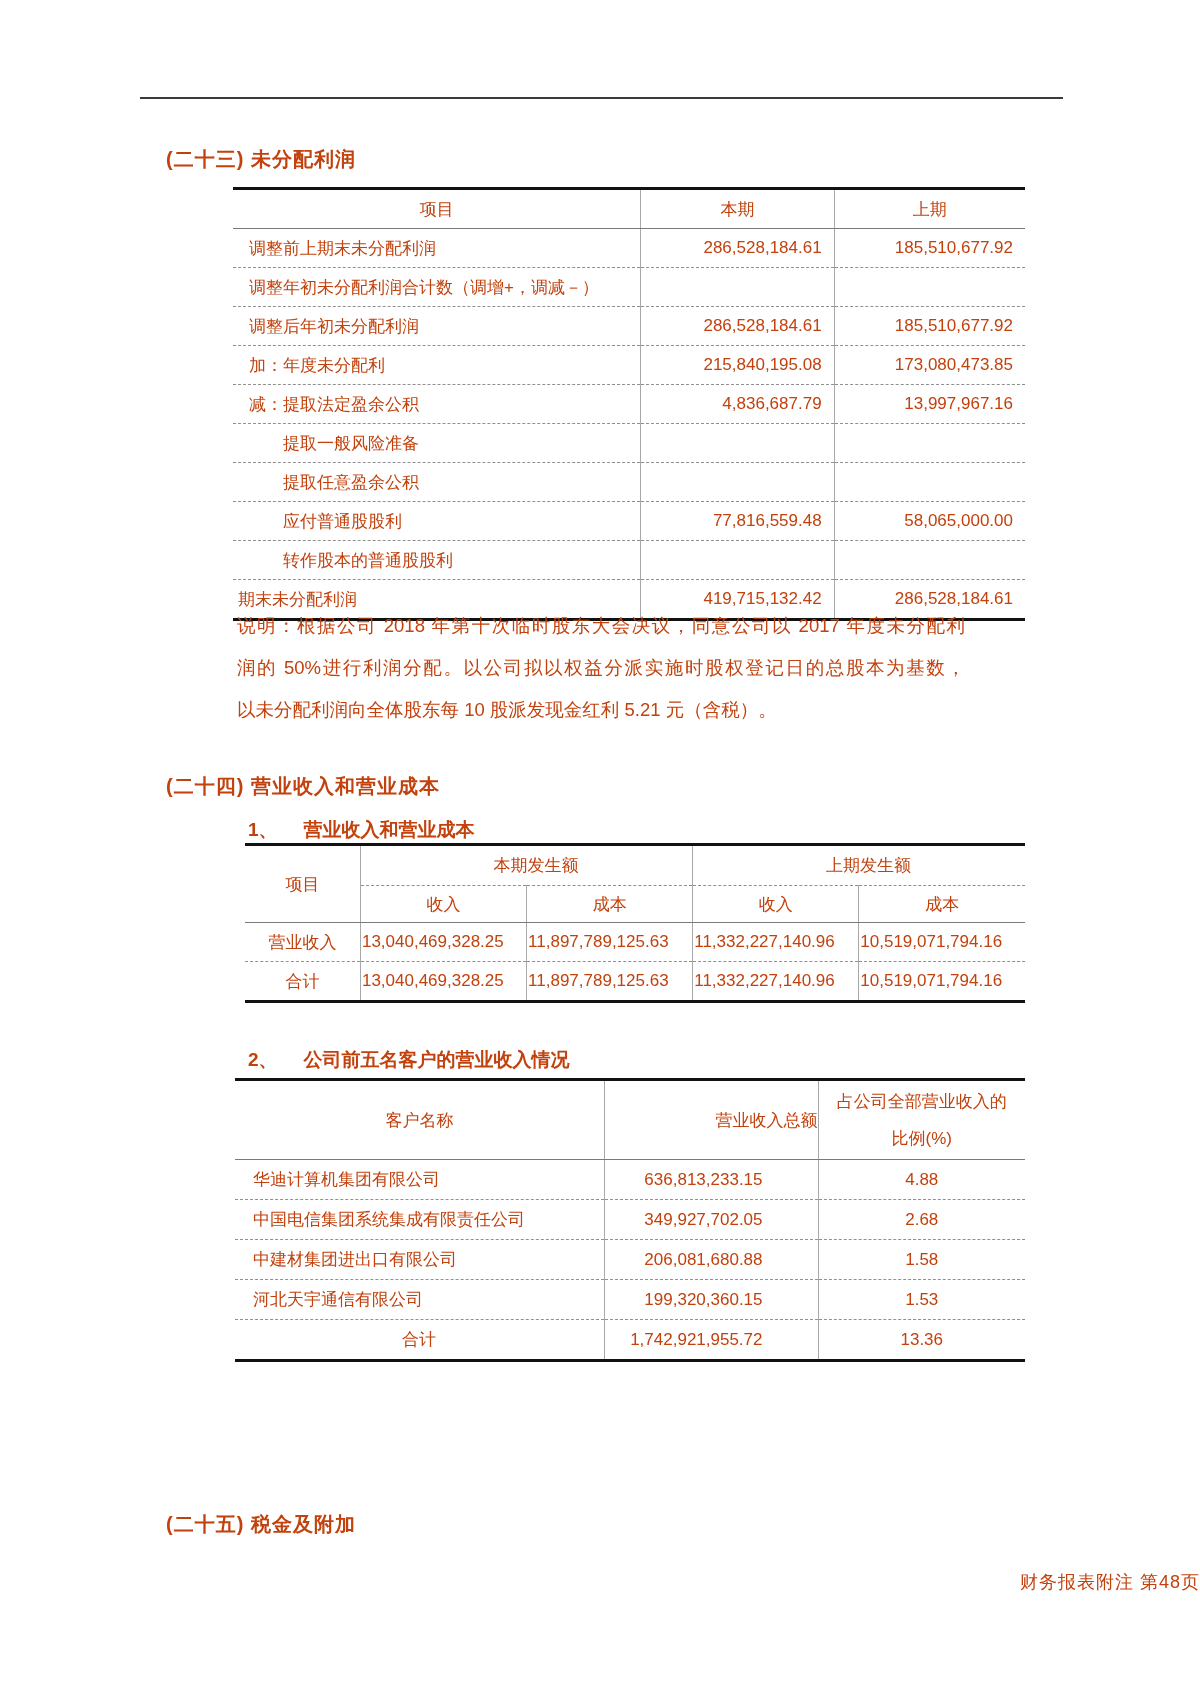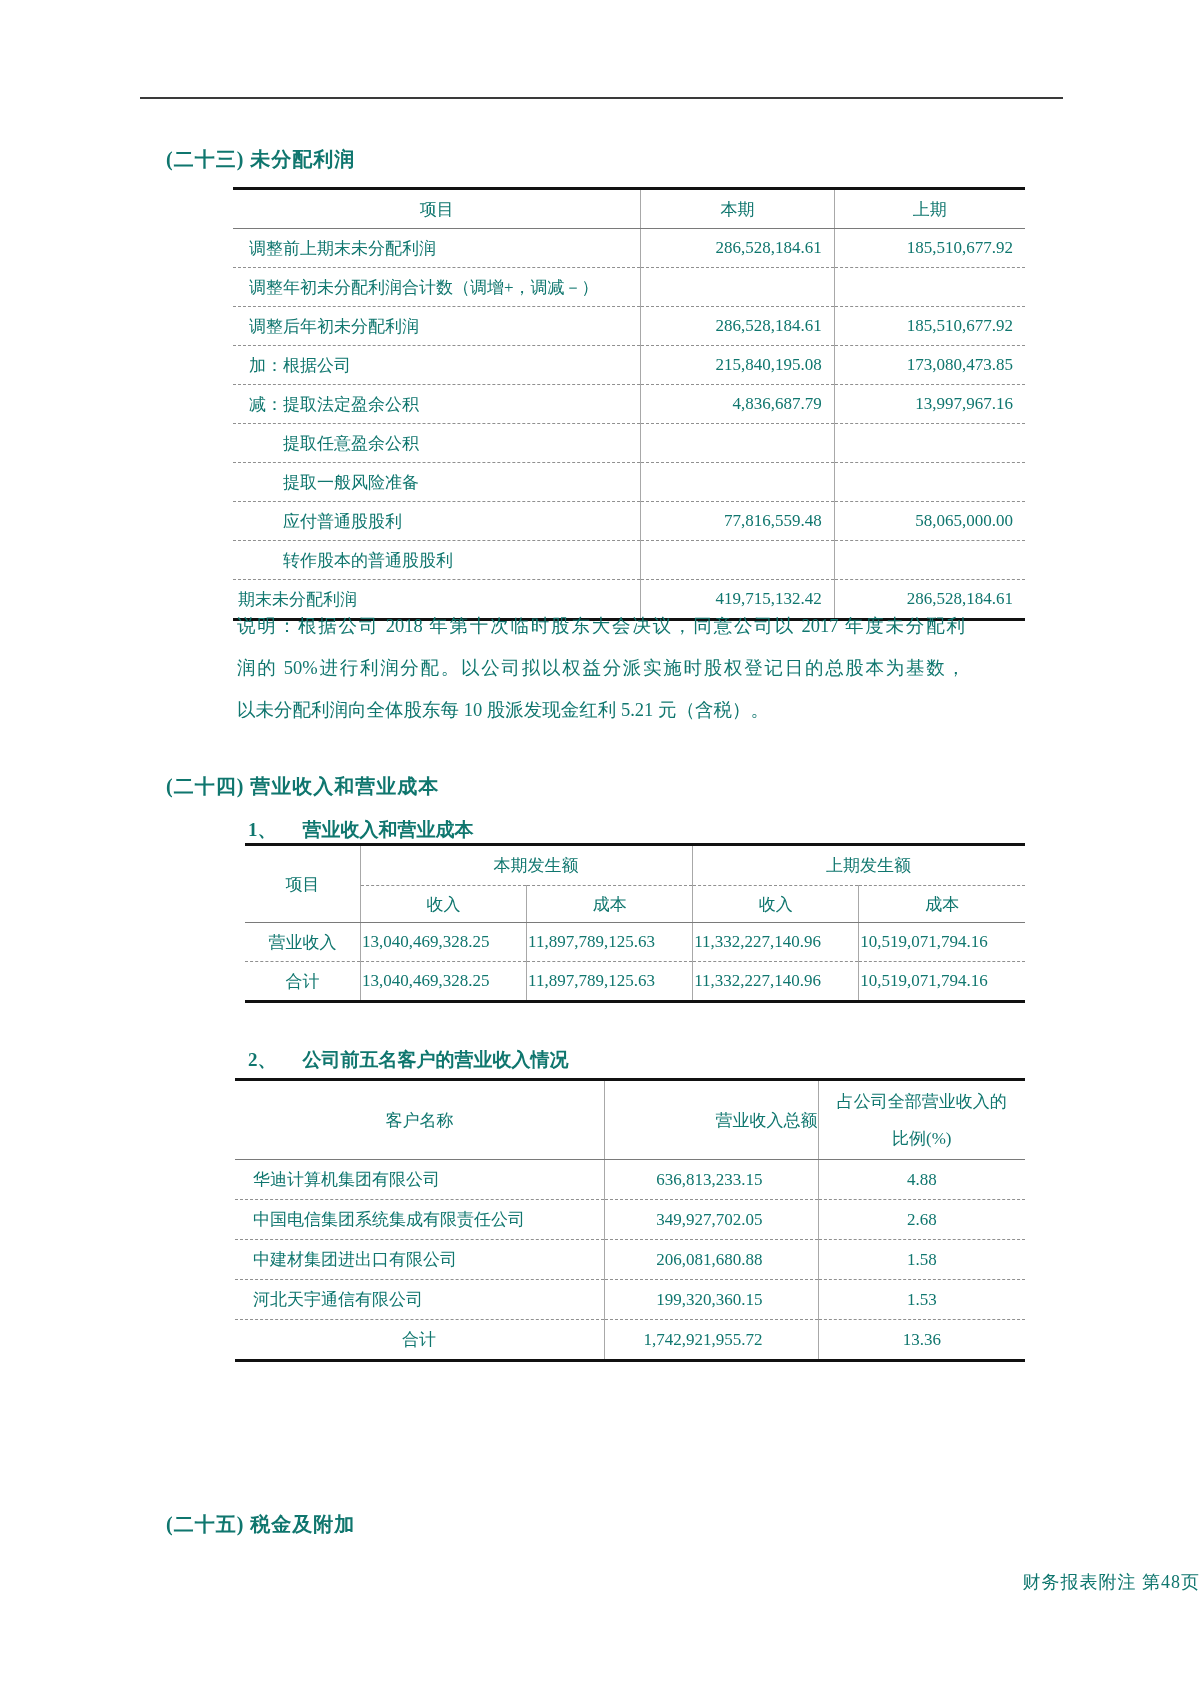--- a/index.html
+++ b/index.html
@@ -1,22 +1,22 @@
 <!DOCTYPE html>
 <html><head>
 <meta charset="utf-8">
 <style>
   html,body{margin:0;padding:0;background:#e9e9e9;}
   .page{
     position:relative;
     width:1200px;height:1696px;
     margin:0 auto;
     background:#ffffff;
-    font-family:Liberation Serif, serif;
-    color:#0f766e;
+    font-family:Liberation Sans, sans-serif;
+    color:#c2410c;
     overflow:hidden;
   }
   .toprule{position:absolute;top:97px;left:140px;width:923px;height:2px;background:#3a3a3a;}
   .sec-heading{
     position:absolute;left:166px;
     font-size:20px;font-weight:bold;letter-spacing:1px;white-space:nowrap;
   }
   #h23{top:146px;}
   #h24{top:773px;}
   #h25{top:1511px;}
@@ -115,36 +115,36 @@
         <td class="lbl">调整年初未分配利润合计数（调增+，调减－）</td>
         <td class="num"></td>
         <td class="num"></td>
       </tr>
       <tr class="ind1">
         <td class="lbl">调整后年初未分配利润</td>
         <td class="num">286,528,184.61</td>
         <td class="num">185,510,677.92</td>
       </tr>
       <tr class="ind1">
-        <td class="lbl">加：根据公司</td>
+        <td class="lbl">加：年度未分配利</td>
         <td class="num">215,840,195.08</td>
         <td class="num">173,080,473.85</td>
       </tr>
       <tr class="ind1">
         <td class="lbl">减：提取法定盈余公积</td>
         <td class="num">4,836,687.79</td>
         <td class="num">13,997,967.16</td>
       </tr>
       <tr class="ind2">
+        <td class="lbl">提取一般风险准备</td>
+        <td class="num"></td>
+        <td class="num"></td>
+      </tr>
+      <tr class="ind2">
         <td class="lbl">提取任意盈余公积</td>
-        <td class="num"></td>
-        <td class="num"></td>
-      </tr>
-      <tr class="ind2">
-        <td class="lbl">提取一般风险准备</td>
         <td class="num"></td>
         <td class="num"></td>
       </tr>
       <tr class="ind2">
         <td class="lbl">应付普通股股利</td>
         <td class="num">77,816,559.48</td>
         <td class="num">58,065,000.00</td>
       </tr>
       <tr class="ind2">
         <td class="lbl">转作股本的普通股股利</td>

